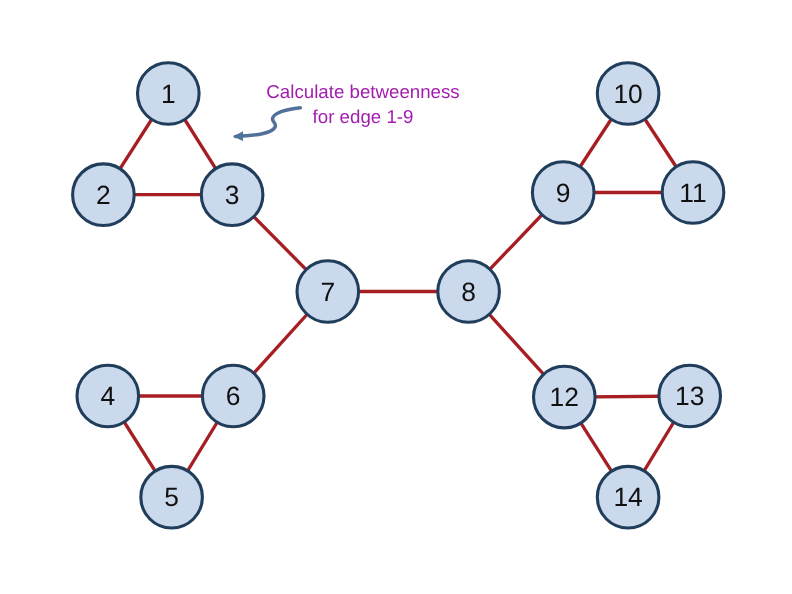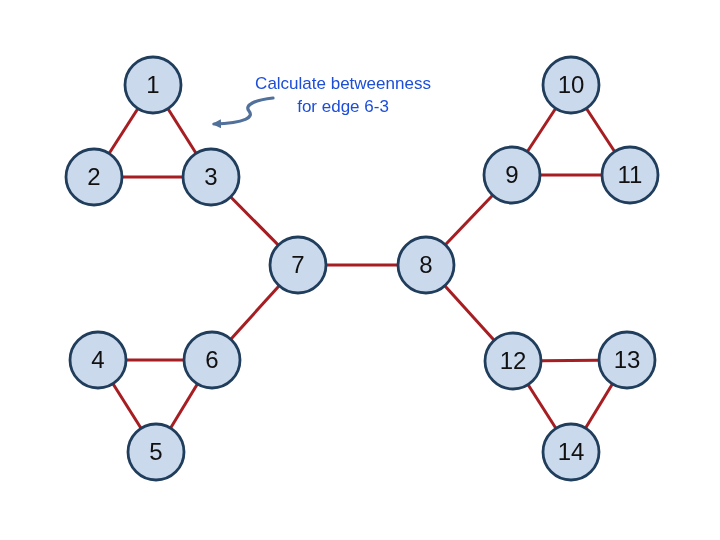--- a/index.html
+++ b/index.html
@@ -20,25 +20,25 @@
     left: 0;
     top: 0;
   }
   .node-label {
     font-family: "Liberation Sans", sans-serif;
     font-size: 24px;
     fill: #111111;
   }
   #annotation {
     position: absolute;
-    left: 233px;
+    left: 220px;
     top: 72px;
     width: 220px;
     text-align: center;
-    color: #1d4ed8;
+    color: #a21caf;
     font-size: 17px;
     line-height: 23px;
     white-space: nowrap;
   }
 </style>
 </head>
 <body>
 
 <div id="canvas">
 
@@ -125,16 +125,16 @@
           <circle cx="571" cy="452" r="28" fill="#CBD9ED" stroke="#203E5C" stroke-width="2.8"></circle>
           <text x="571" y="452" dy="0.35em" text-anchor="middle" class="node-label">14</text>
         </g>
       </g>
 
     <path d="M 273 98 C 255 100 244 105 249 111 C 254 117 246 123 214 124" fill="none" stroke-width="3.2" stroke-linecap="round" marker-end="url(#arrowhead)" stroke="#51719B"></path>
   </svg>
 
   <div id="annotation">
     <div>Calculate betweenness</div>
-    <div>for edge 6-3</div>
+    <div>for edge 1-9</div>
   </div>
 
 </div>
 
 </body></html>

